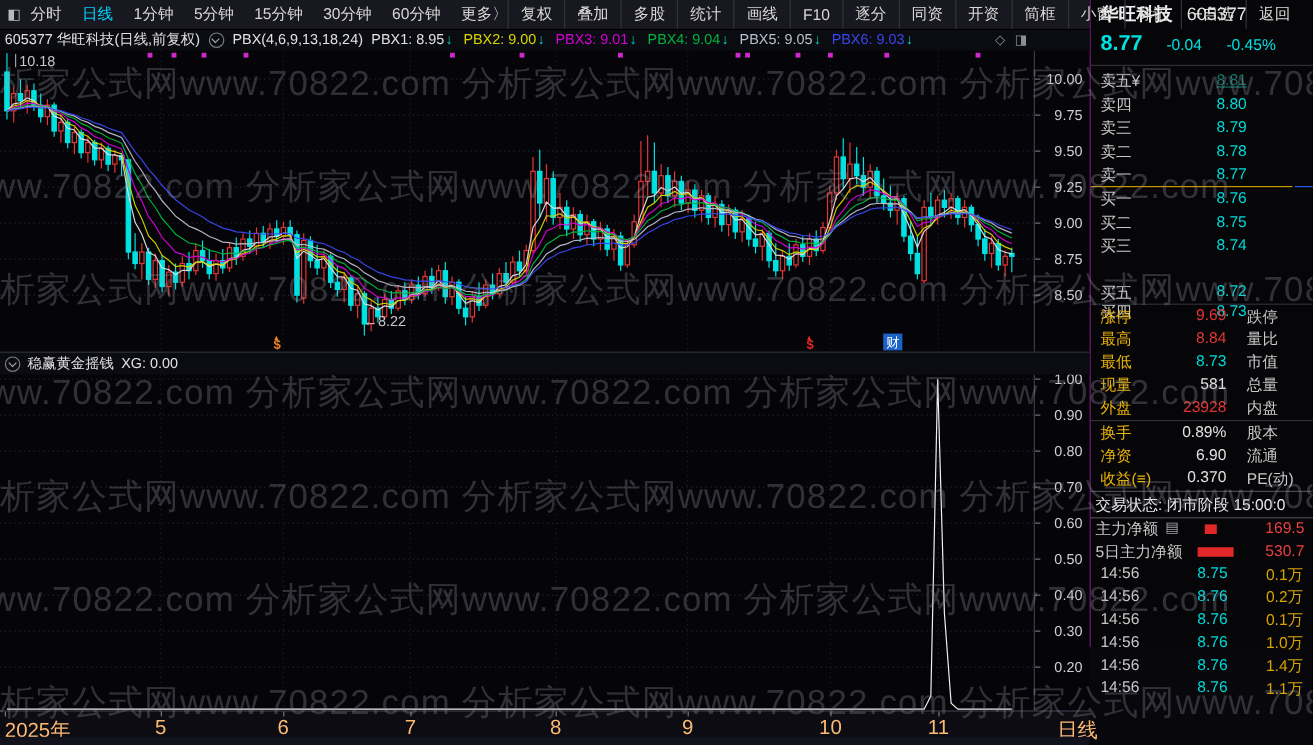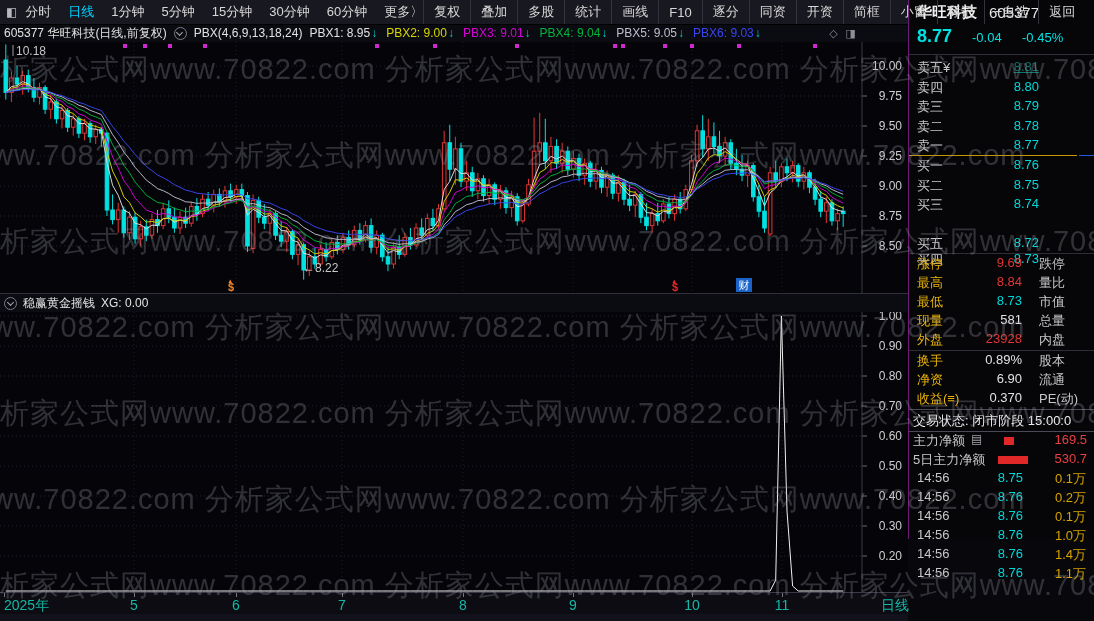--- a/index.html
+++ b/index.html
@@ -22,21 +22,21 @@
   .circ-chevron{width:11px;height:11px;border-radius:50%;border:1px solid #7c7c86;position:relative;flex:0 0 auto;}
   .circ-chevron:after{content:"";position:absolute;left:2.5px;top:2px;width:4px;height:4px;
                       border-left:1px solid #aaa;border-bottom:1px solid #aaa;transform:rotate(-45deg);}
   .pbx-item{white-space:nowrap;}
   .pbx-arrow{margin-left:1px;}
   .ch-icons{margin-left:auto;margin-right:52px;color:#8e8e98;display:flex;gap:8px;font-size:11px;}
   .main-chart{position:absolute;left:0;top:42px;width:908px;height:252px;background:#050509;}
   .ind-header{position:absolute;left:0;top:293px;width:908px;height:19px;background:#0b0b12;border-top:1px solid #30303a;
               display:flex;align-items:center;font-size:12px;gap:6px;padding-left:4px;box-sizing:border-box;z-index:20;}
   .ind-chart{position:absolute;left:0;top:312px;width:908px;height:280px;background:#050509;}
-  .x-axis{position:absolute;left:0;top:592px;width:908px;height:22px;background:#0c0c12;border-top:1px solid #3a3a46;font-size:14px;color:#14b8a6;}
+  .x-axis{position:absolute;left:0;top:592px;width:908px;height:22px;background:#0c0c12;border-top:1px solid #3a3a46;font-size:17px;color:#fdba74;}
   .x-lbl{position:absolute;top:4px;transform:translateX(-50%);white-space:nowrap;}
   .x-lbl.left{transform:none;}
   .x-tick{position:absolute;top:0;width:1px;height:4px;background:#777;}
   .bottom-strip{position:absolute;left:0;top:614px;width:908px;height:7px;background:#12121c;}
   svg text.axis-lbl{fill:#cfcfcf;font-size:12px;font-family:"Liberation Sans",sans-serif;}
   svg text.anno{fill:#c8c8c8;font-size:12px;font-family:"Liberation Sans",sans-serif;}
   
   .right-panel{position:absolute;left:908px;top:0;width:186px;height:539px;background:#060609;
                border-left:1px solid #701a75;font-size:13px;z-index:10;}
   .rp-abs{position:absolute;white-space:nowrap;}

